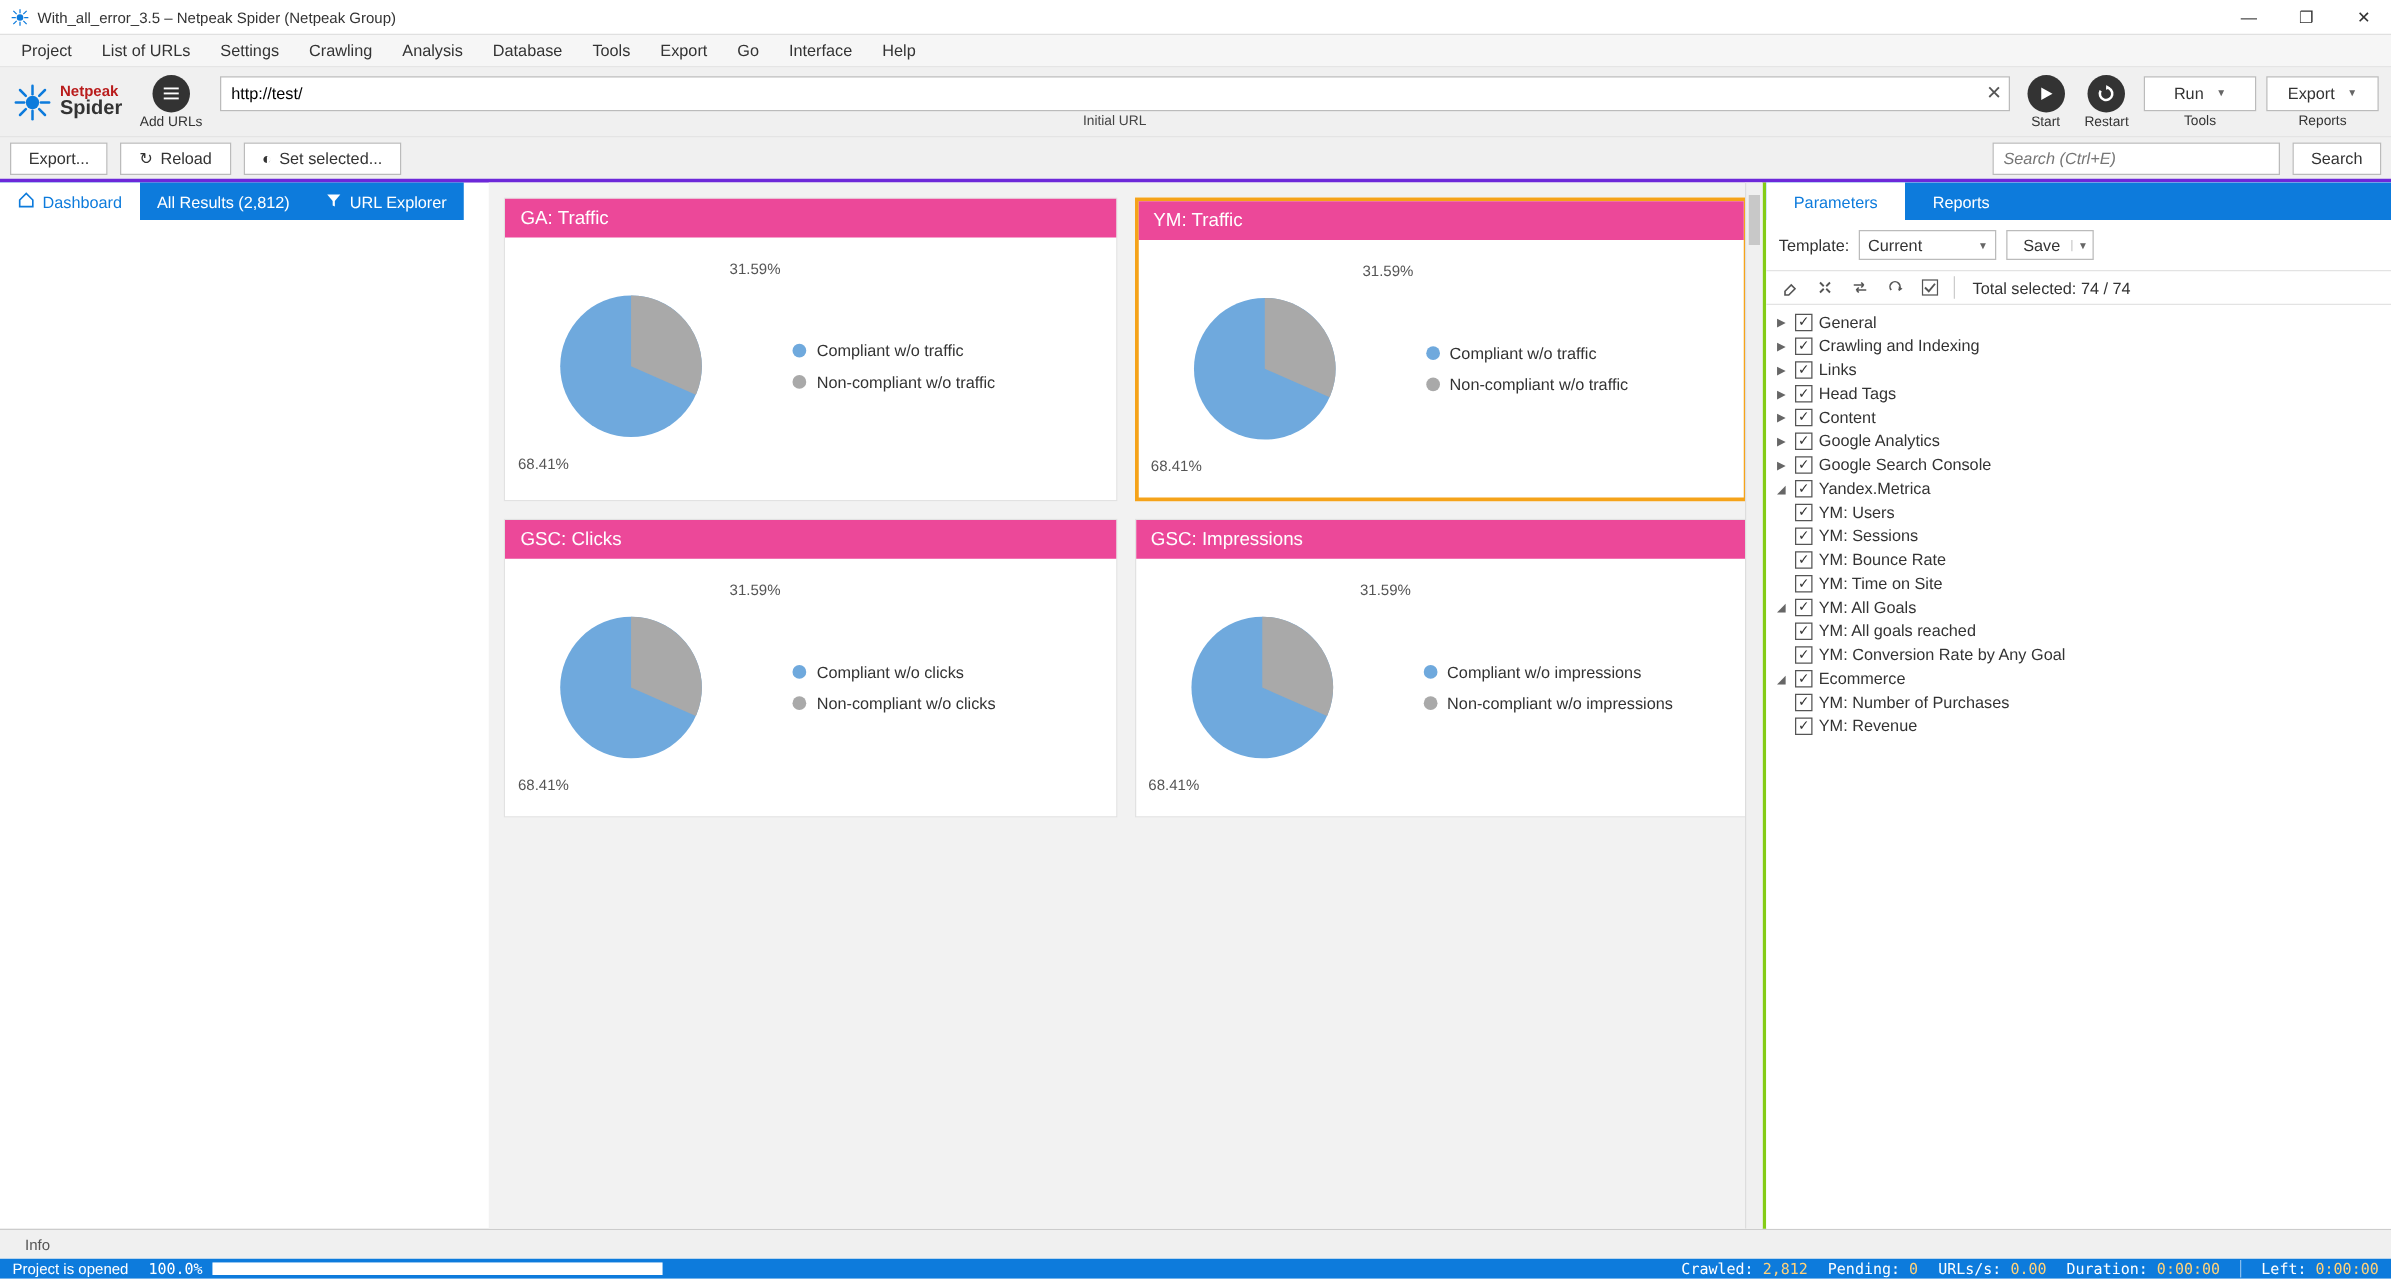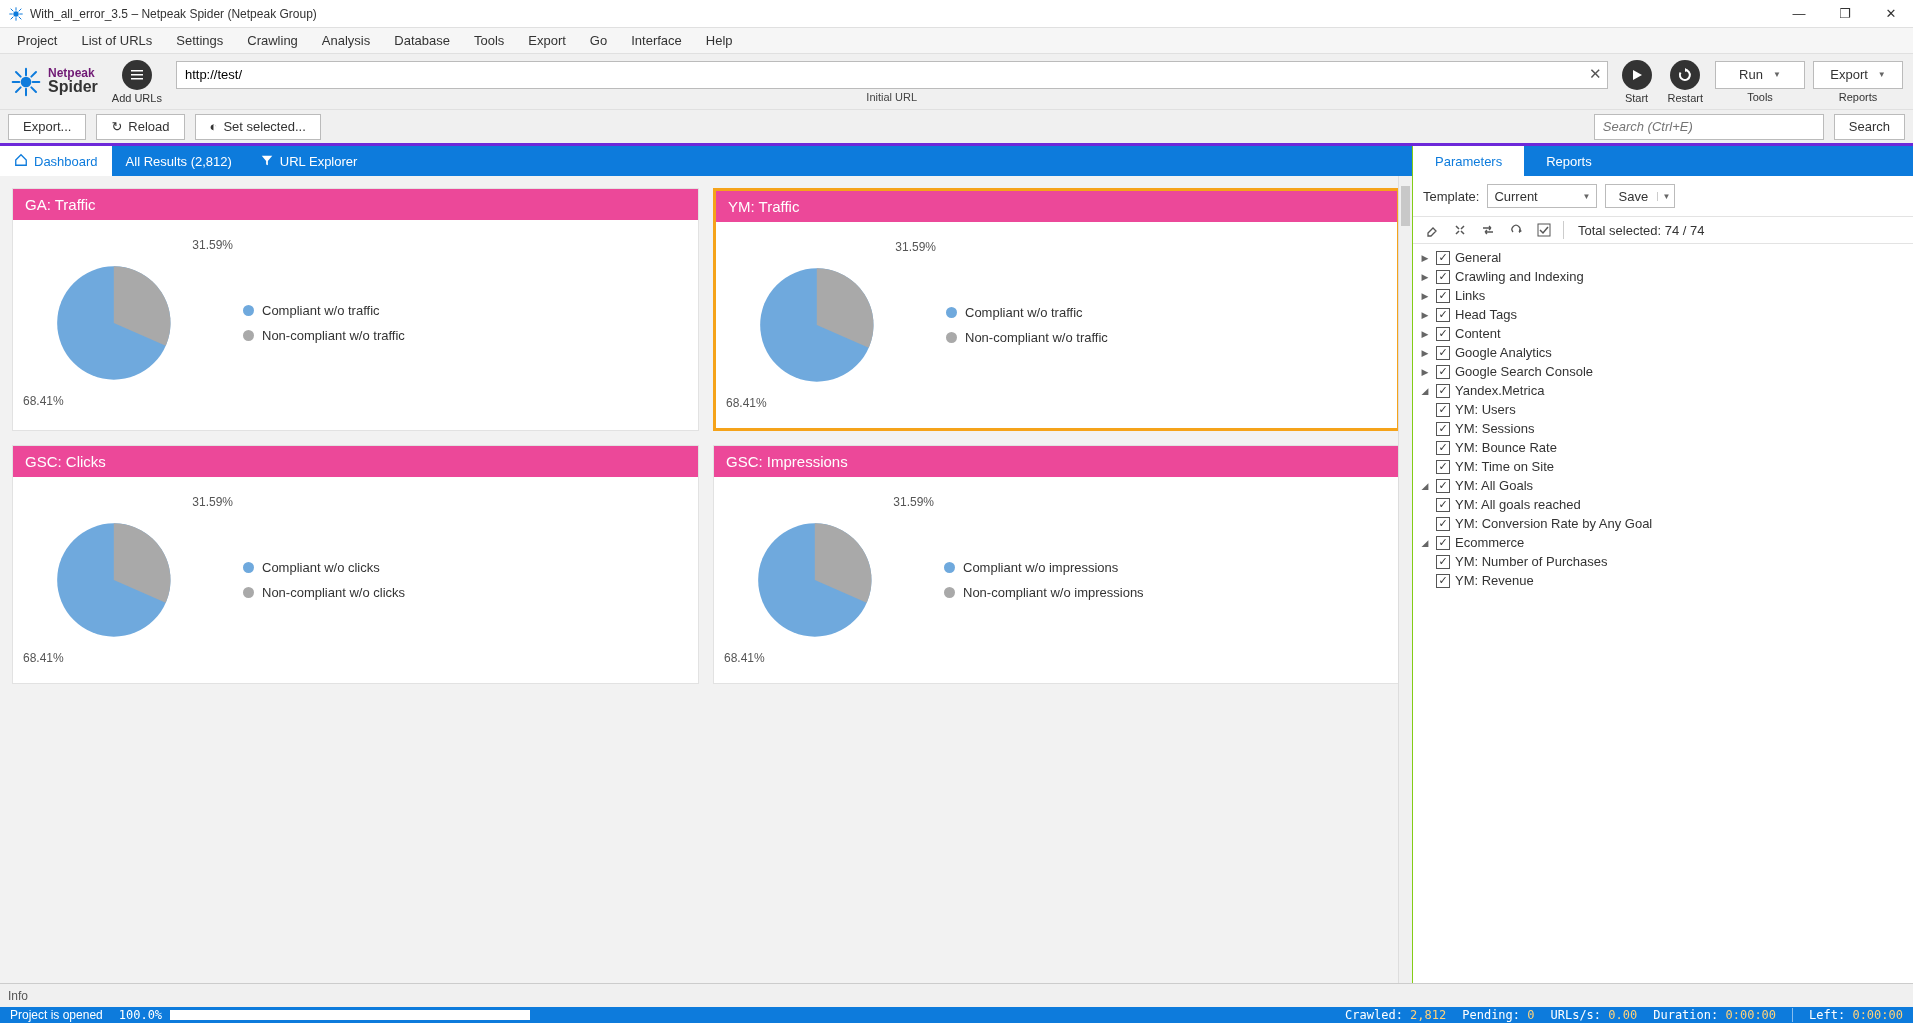--- a/index.html
+++ b/index.html
@@ -8,42 +8,42 @@
 .titlebar .icon { width: 16px; height: 16px; margin-right: 6px; display: inline-flex; align-items: center; justify-content: center; color: #0d7bdc; }
 .titlebar .title { flex: 1; font-size: 12px; }
 .titlebar .winbtns { display: flex; gap: 18px; }
 .titlebar .winbtns span { width: 28px; text-align: center; cursor: default; font-size: 13px; }
 .menubar { height: 26px; display: flex; align-items: center; padding: 0 6px; background: #f6f6f6; border-bottom: 1px solid #e0e0e0; gap: 2px; }
 .menubar .item { padding: 3px 11px; cursor: default; }
 .toolbar1 { height: 56px; display: flex; align-items: center; padding: 6px 10px; background: #f0f0f0; border-bottom: 1px solid #e0e0e0; gap: 10px; }
 .brand { display: flex; align-items: center; gap: 6px; }
 .brand svg { width: 32px; height: 32px; }
 .brand .txt { line-height: 1.05; }
-.brand .l1 { font-size: 12px; font-weight: 600; color: #701a75; }
+.brand .l1 { font-size: 12px; font-weight: 600; color: #b91c1c; }
 .brand .l2 { font-size: 16px; font-weight: 600; color: #333; }
 .tbtn { display: flex; flex-direction: column; align-items: center; gap: 2px; cursor: default; padding: 0 4px; }
 .tbtn .cir { width: 30px; height: 30px; border-radius: 50%; background: #333; display: flex; align-items: center; justify-content: center; color: #fff; font-size: 14px; }
 .tbtn .lab { font-size: 11px; }
 .urlbox { flex: 1; display: flex; flex-direction: column; align-items: stretch; }
 .urlbox .inwrap { position: relative; }
 .urlbox input { width: 100%; height: 28px; border: 1px solid #bbb; padding: 0 28px 0 8px; font-size: 13px; }
 .urlbox .clear { position: absolute; right: 6px; top: 4px; font-size: 15px; color: #555; cursor: default; }
 .urlbox .sublab { text-align: center; font-size: 11px; color: #444; margin-top: 2px; }
 .rtbtns { display: flex; gap: 8px; align-items: center; }
 .ddbtn { height: 28px; border: 1px solid #bbb; background: #fff; padding: 0 8px; display: flex; align-items: center; gap: 10px; cursor: default; font-size: 13px; min-width: 90px; justify-content: center; }
 .ddbtn .car { font-size: 8px; color: #666; }
 .ddcol { display: flex; flex-direction: column; align-items: center; gap: 2px; }
 .ddcol .lab { font-size: 11px; }
 .toolbar2 { height: 36px; display: flex; align-items: center; padding: 4px 8px; background: #f0f0f0; border-bottom: 3px solid #6d28d9; gap: 10px; }
 .btn { height: 26px; border: 1px solid #bbb; background: #fff; padding: 0 14px; display: inline-flex; align-items: center; gap: 6px; cursor: default; font-size: 13px; }
 .toolbar2 .spacer { flex: 1; }
 .searchbox { width: 230px; height: 26px; border: 1px solid #bbb; padding: 0 8px; font-style: italic; color: #777; font-size: 13px; }
 
 .body { display: flex; height: calc(100vh - 28px - 26px - 56px - 36px - 24px - 22px); }
-.left { flex: 1; display: flex; flex-direction: column; border-right: 1px solid #84cc16; min-width: 0; }
+.left { flex: 1; display: flex; border-right: 3px solid #84cc16; min-width: 0; gap: 20px; }
 .tabbar { height: 30px; background: #0d7bdc; display: flex; align-items: stretch; color: #fff; }
 .tabbar .tab { padding: 0 14px; display: flex; align-items: center; gap: 6px; cursor: default; }
 .tabbar .tab.active { background: #fff; color: #0d7bdc; }
 .tabbar .tab svg { width: 14px; height: 14px; }
 .dashwrap { flex: 1; overflow-y: auto; background: #f2f2f2; padding: 12px; position: relative; }
 .dashgrid { display: grid; grid-template-columns: 1fr 1fr; gap: 14px; }
 .card { background: #fff; border: 1px solid #e2e2e2; }
 .card.highlight { border: 3px solid #f5a31a; }
 .cardhead { background: #ec4899; color: #fff; padding: 7px 12px; font-size: 15px; }
 .cardbody { display: flex; align-items: center; padding: 18px 8px 18px 30px; gap: 30px; }
@@ -69,21 +69,21 @@
 .psearch { width: calc(100% - 0px); height: 26px; border: 1px solid #bbb; padding: 0 8px; font-style: italic; color: #888; font-size: 13px; display: block; margin: 0; border-left: none; border-right: none; }
 .tree { flex: 1; overflow-y: auto; padding: 4px 6px; }
 .tree .node { display: flex; align-items: center; gap: 5px; padding: 2px 0; font-size: 13px; }
 .tree .arrow { width: 12px; display: inline-block; text-align: center; font-size: 9px; color: #666; cursor: default; }
 .tree .chk { width: 14px; height: 14px; border: 1px solid #555; display: inline-flex; align-items: center; justify-content: center; font-size: 11px; color: #333; cursor: default; }
 .tree .lab { cursor: default; }
 .ind1 { padding-left: 18px; }
 .ind2 { padding-left: 40px; }
 .ind3 { padding-left: 62px; }
 
-.infobar { height: 24px; background: #f0f0f0; border-top: 1px solid #ccc; display: flex; align-items: center; padding: 0 8px; font-size: 12px; color: #555; }
+.infobar { height: 24px; background: #f0f0f0; border-top: 1px solid #ccc; display: flex; align-items: center; padding: 0 20px; font-size: 12px; color: #555; }
 .statusbar { height: 16px; background: #0d7bdc; color: #fff; display: flex; align-items: center; padding: 0 10px; font-size: 12px; gap: 16px; }
 .statusbar .progress { flex: 0 0 auto; display: flex; align-items: center; gap: 8px; font-family: Consolas, monospace; }
 .statusbar .pbar { width: 360px; height: 10px; background: rgba(255,255,255,0.25); position: relative; }
 .statusbar .pbar .fill { position: absolute; left: 0; top: 0; bottom: 0; background: #fff; }
 .statusbar .spacer { flex: 1; }
 .statusbar .kv { font-family: Consolas, monospace; }
 .statusbar .kv .v { color: #ffd27a; }
 .statusbar .sep { width: 1px; height: 14px; background: rgba(255,255,255,.5); }
 </style>
 </head>

